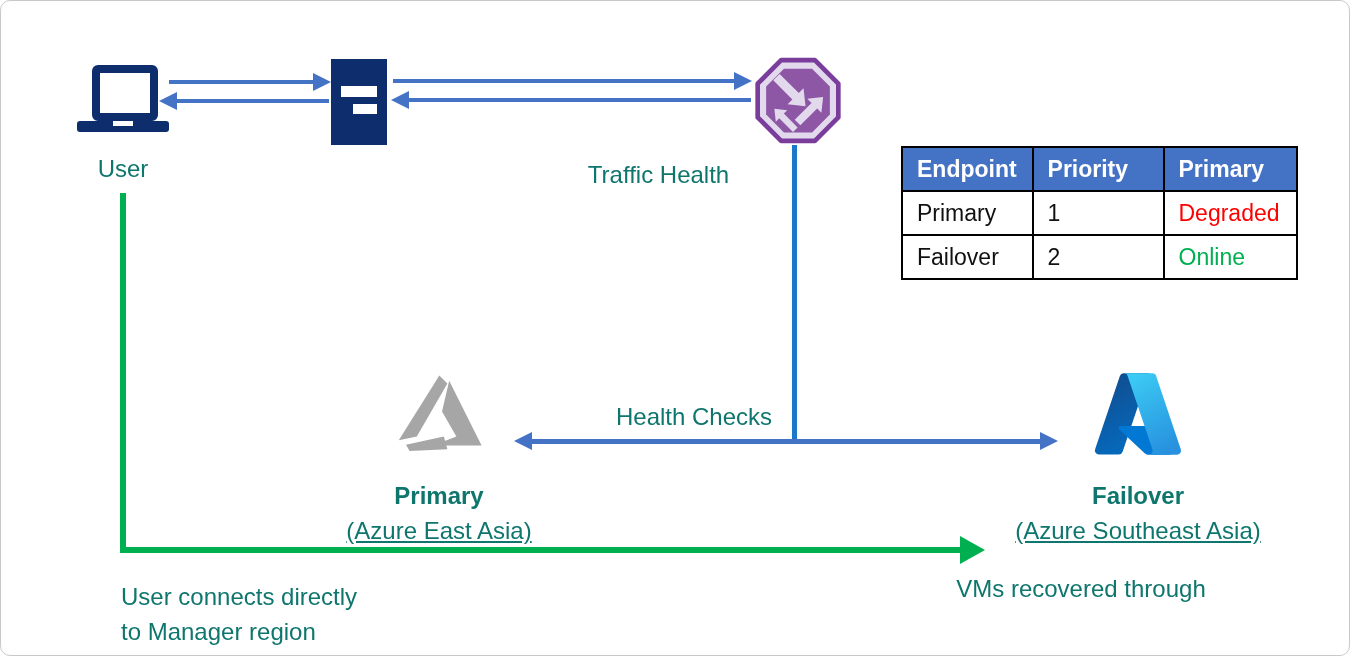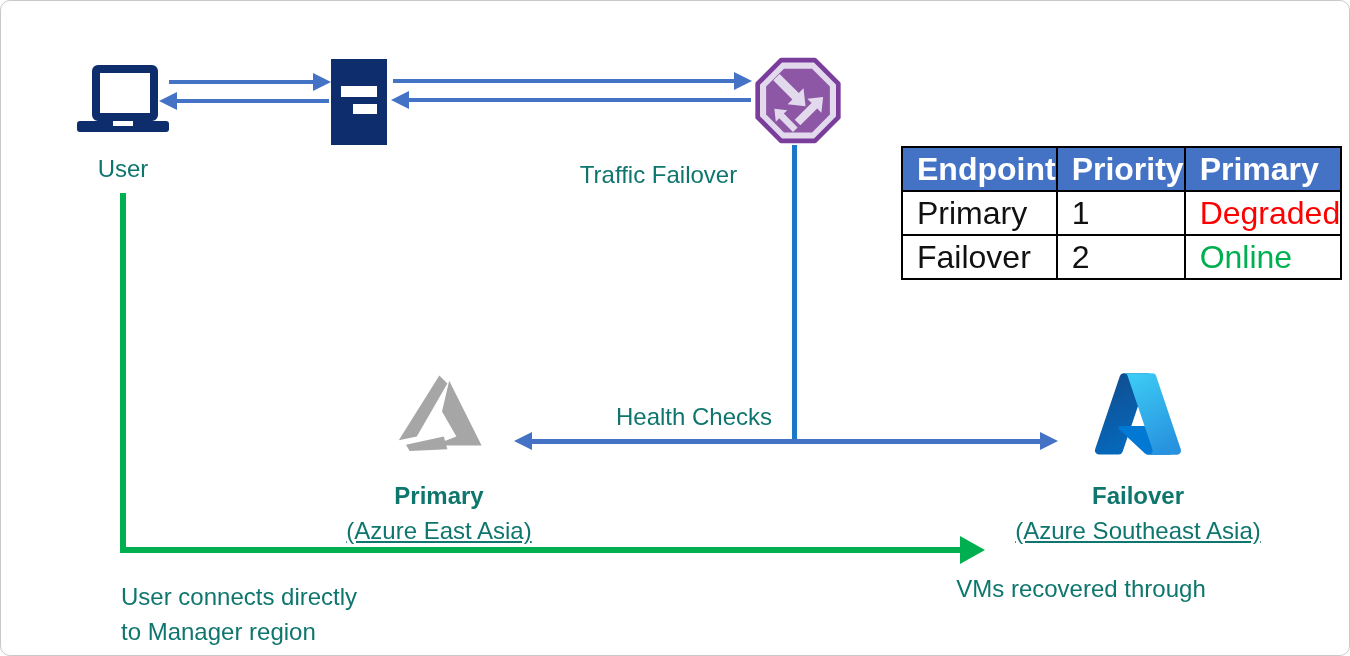--- a/index.html
+++ b/index.html
@@ -30,21 +30,21 @@
   .tri { position: absolute; width: 0; height: 0; }
   .tri.right  { border-top: 9px solid transparent; border-bottom: 9px solid transparent; border-left: 18px solid transparent; }
   .tri.leftp  { border-top: 9px solid transparent; border-bottom: 9px solid transparent; border-right: 18px solid transparent; }
   .tri.green-right { border-top: 14px solid transparent; border-bottom: 14px solid transparent; border-left: 25px solid transparent; }
 
   table.status-table {
     position: absolute;
     left: 900px; top: 145px;
     width: 397px;
     border-collapse: collapse;
-    font-size: 32px;
+    font-size: 23px;
     color: #111;
     background: #fff;
   }
   table.status-table th, table.status-table td {
     border: 2px solid #000;
     height: 44px;
     padding: 0 0 0 14px;
     text-align: left;
     vertical-align: middle;
   }
@@ -85,21 +85,21 @@
 
   <svg class="abs" style="left:752px; top:53px;" width="90" height="93" viewBox="0 0 96 96">
     <polygon points="30,5 66,5 91,30 91,66 66,91 30,91 5,66 5,30" stroke-width="5" stroke-linejoin="round" style="fill: rgb(226, 217, 237); stroke: rgb(122, 61, 156);"></polygon>
     <polygon points="33,14 63,14 82,33 82,63 63,82 33,82 14,63 14,33" style="fill: rgb(141, 87, 166);"></polygon>
     <g style="fill: rgb(226, 217, 237);">
       <path d="M0.6,7.4 L21,27.8 L15.9,32.9 L35,35 L32.9,15.9 L27.8,21 L7.4,0.6 Z" transform="translate(21,19)"></path>
       <path d="M0.6,7.4 L21,27.8 L15.9,32.9 L35,35 L32.9,15.9 L27.8,21 L7.4,0.6 Z" transform="translate(44,75) rotate(-90) scale(0.88)"></path>
       <path d="M0.6,7.4 L21,27.8 L15.9,32.9 L35,35 L32.9,15.9 L27.8,21 L7.4,0.6 Z" transform="translate(48,82) rotate(180) scale(0.72)"></path>
     </g>
   </svg>
-  <div class="label" style="left:555px; top:156px; width:205px;">Traffic Failover</div>
+  <div class="label" style="left:555px; top:156px; width:205px;">Traffic Health</div>
 
   <table class="status-table">
     <colgroup>
         <col class="c1">
         <col class="c2">
         <col class="c3">
       </colgroup>
     <thead>
       <tr>
         <th style="background: rgb(68, 114, 196);">Endpoint</th>

